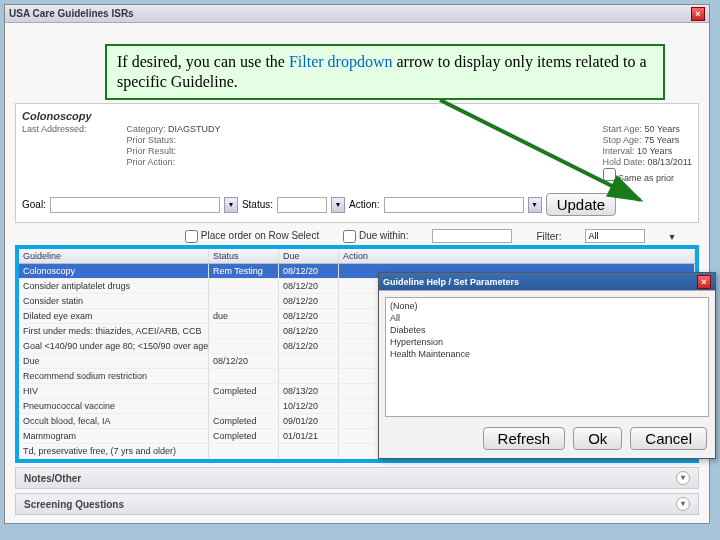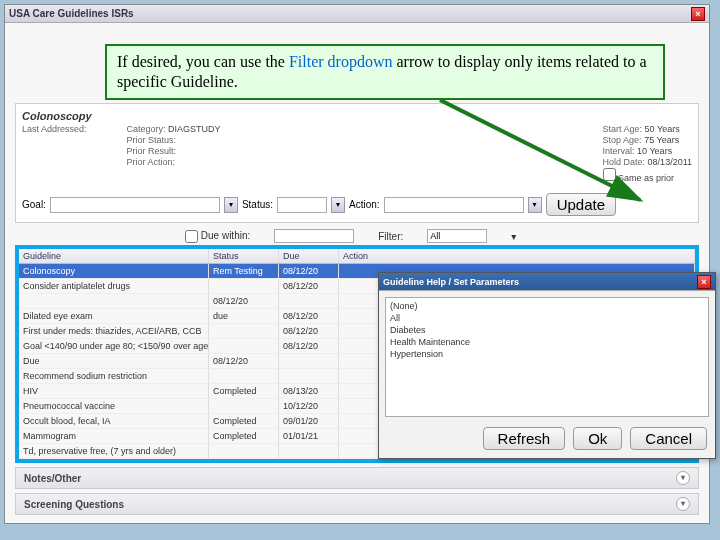--- a/index.html
+++ b/index.html
@@ -81,20 +81,21 @@
         <input type="text" style="width: 50px;">
         <span class="dd">▾</span>
         <span>Action:</span>
         <input type="text" style="width: 140px;">
         <span class="dd">▾</span>
         <button class="btn">Update</button>
       </div>
     </div>
 
     <div class="opts-row">
+      <label><input type="checkbox" style=""> <span>Place order on Row Select</span></label>
       <label><input type="checkbox" style=""> <span>Due within:</span></label>
       <input class="due-in" type="text" style="">
       <span>Filter:</span>
       <input class="filter-in" value="All" style="">
       <span class="dd">▾</span>
     </div>
 
     <div class="table">
       <div class="th">
         <div>Guideline</div>
@@ -109,20 +110,21 @@
             <div>08/12/20</div>
             <div></div>
           </div>
           <div class="tr">
             <div>Consider antiplatelet drugs</div>
             <div></div>
             <div>08/12/20</div>
             <div></div>
           </div>
           <div class="tr">
+            <div>Consider statin</div>
             <div></div>
             <div>08/12/20</div>
             <div></div>
           </div>
           <div class="tr">
             <div>Dilated eye exam</div>
             <div>due</div>
             <div>08/12/20</div>
             <div></div>
           </div>
@@ -207,21 +209,21 @@
 
 <div class="popup">
   <div class="titlebar">
     <span>Guideline Help / Set Parameters</span>
     <span class="close-x">×</span>
   </div>
   <div class="listbox" id="popup-list">
       <div>(None)</div>
       <div>All</div>
       <div>Diabetes</div>
+      <div>Hypertension</div>
       <div>Health Maintenance</div>
-      <div>Hypertension</div>
     </div>
   <div class="btnrow">
     <button class="btn refresh">Refresh</button>
     <button class="btn">Ok</button>
     <button class="btn">Cancel</button>
   </div>
 </div>
 
 </body></html>

